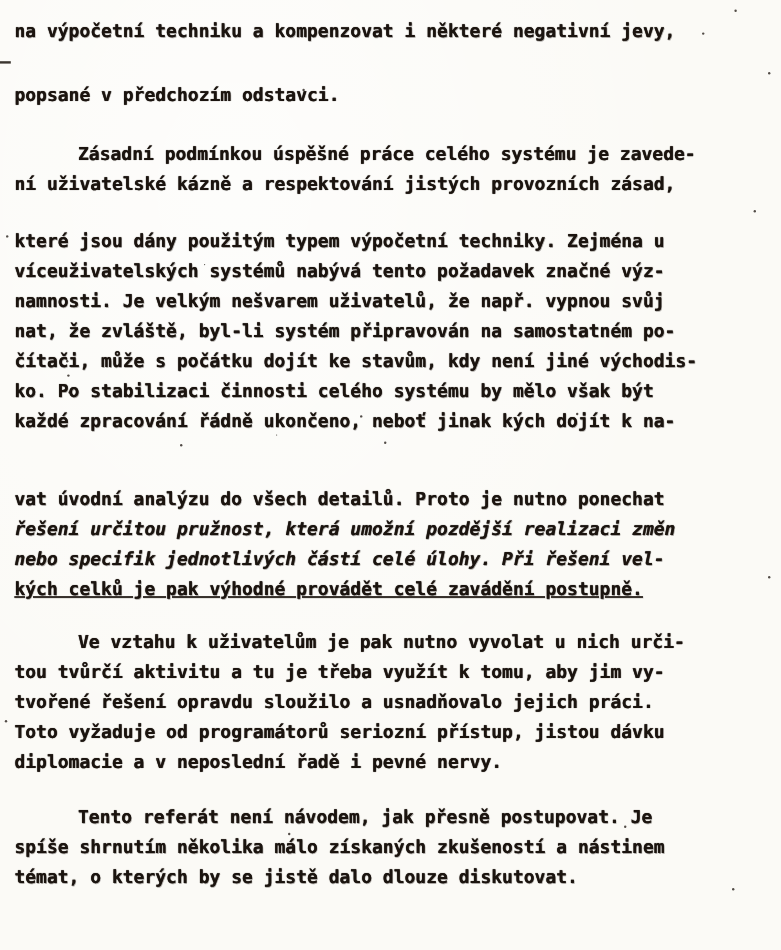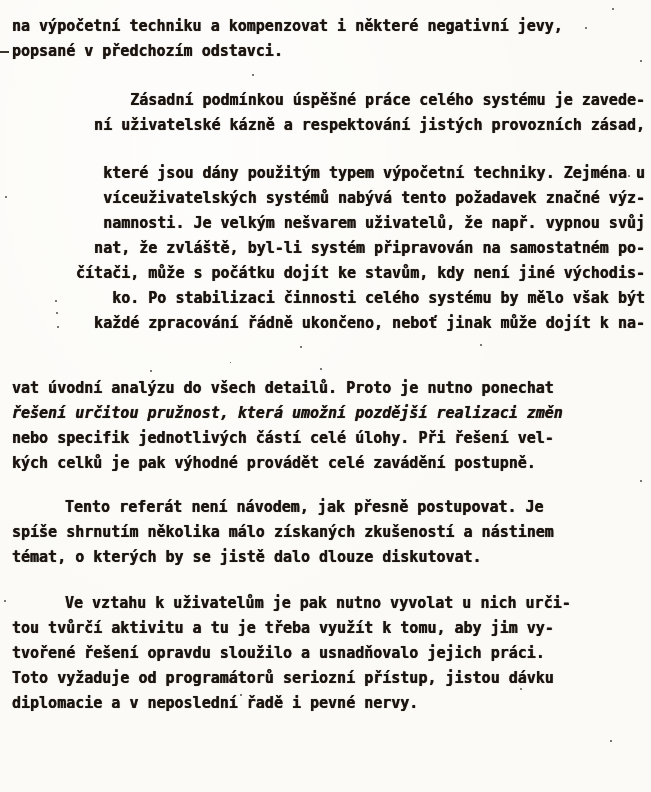--- a/index.html
+++ b/index.html
@@ -20,21 +20,21 @@
       radial-gradient(ellipse at 30% 20%, rgba(255,255,255,0.6), rgba(0,0,0,0) 60%),
       #fbfaf6;
   }
   .text-block {
     position: absolute;
     left: 12px;
     top: 14px;
     right: 6px;
   }
   .para { margin: 0; }
-  .para:nth-child(2) { margin-top: 24px; text-align: right; }
+  .para:nth-child(2) { margin-top: 24px; }
   .para:nth-child(3) { margin-top: 40px; }
   .para:nth-child(4) { margin-top: 19px; }
   .para:nth-child(5) { margin-top: 21px; }
   .line {
     white-space: pre;
     height: 25px;
     line-height: 25px;
     font-family: "DejaVu Sans Mono", "Liberation Mono", monospace;
     font-size: 15px;
     font-weight: 700;
@@ -63,50 +63,50 @@
   }
 </style>
 </head>
 <body style="background: rgb(251, 250, 246);">
 
 <div class="page">
   <div class="margin-dash"></div>
   <div class="text-block">
       <div class="para">
         <div class="line" style="color: rgb(27, 20, 15);">na výpočetní techniku a kompenzovat i některé negativní jevy,</div>
-        <div class="line" style="color: rgb(27, 20, 15);">popsané v předchozím odstavci.</div>
+        <div class="line" style="color: rgb(27, 20, 15); margin-top: 28px;">popsané v předchozím odstavci.</div>
       </div>
       <div class="para">
         <div class="line first-indent" style="color: rgb(27, 20, 15);">Zásadní podmínkou úspěšné práce celého systému je zavede-</div>
         <div class="line" style="color: rgb(27, 20, 15);">ní uživatelské kázně a respektování jistých provozních zásad,</div>
         <div class="line" style="color: rgb(27, 20, 15); margin-top: 23px;">které jsou dány použitým typem výpočetní techniky. Zejména u</div>
         <div class="line" style="color: rgb(27, 20, 15);">víceuživatelských systémů nabývá tento požadavek značné výz-</div>
         <div class="line" style="color: rgb(27, 20, 15);">namnosti. Je velkým nešvarem uživatelů, že např. vypnou svůj</div>
         <div class="line" style="color: rgb(27, 20, 15);">nat, že zvláště, byl-li systém připravován na samostatném po-</div>
         <div class="line" style="color: rgb(27, 20, 15);">čítači, může s počátku dojít ke stavům, kdy není jiné východis-</div>
         <div class="line" style="color: rgb(27, 20, 15);">ko. Po stabilizaci činnosti celého systému by mělo však být</div>
-        <div class="line" style="color: rgb(27, 20, 15);">každé zpracování řádně ukončeno, neboť jinak může dojít k na-</div>
+        <div class="line" style="color: rgb(27, 20, 15);">každé zpracování řádně ukončeno, neboť jinak kých dojít k na-</div>
       </div>
       <div class="para">
         <div class="line" style="color: rgb(27, 20, 15);">vat úvodní analýzu do všech detailů. Proto je nutno ponechat</div>
         <div class="line" style="color: rgb(27, 20, 15); font-style: italic;">řešení určitou pružnost, která umožní pozdější realizaci změn</div>
-        <div class="line" style="color: rgb(27, 20, 15);">nebo specifik jednotlivých částí celé úlohy. Při řešení vel-</div>
-        <div class="line" style="color: rgb(27, 20, 15);">kých celků je pak výhodné provádět celé zavádění postupně.</div>
-      </div>
-      <div class="para">
-        <div class="line first-indent" style="color: rgb(27, 20, 15);">Tento referát není návodem, jak přesně postupovat. Je</div>
-        <div class="line" style="color: rgb(27, 20, 15);">spíše shrnutím několika málo získaných zkušeností a nástinem</div>
-        <div class="line" style="color: rgb(27, 20, 15);">témat, o kterých by se jistě dalo dlouze diskutovat.</div>
+        <div class="line" style="color: rgb(27, 20, 15); font-style: italic;">nebo specifik jednotlivých částí celé úlohy. Při řešení vel-</div>
+        <div class="line" style="color: rgb(27, 20, 15); text-decoration: underline;">kých celků je pak výhodné provádět celé zavádění postupně.</div>
       </div>
       <div class="para">
         <div class="line first-indent" style="color: rgb(27, 20, 15);">Ve vztahu k uživatelům je pak nutno vyvolat u nich urči-</div>
         <div class="line" style="color: rgb(27, 20, 15);">tou tvůrčí aktivitu a tu je třeba využít k tomu, aby jim vy-</div>
         <div class="line" style="color: rgb(27, 20, 15);">tvořené řešení opravdu sloužilo a usnadňovalo jejich práci.</div>
         <div class="line" style="color: rgb(27, 20, 15);">Toto vyžaduje od programátorů seriozní přístup, jistou dávku</div>
         <div class="line" style="color: rgb(27, 20, 15);">diplomacie a v neposlední řadě i pevné nervy.</div>
+      </div>
+      <div class="para">
+        <div class="line first-indent" style="color: rgb(27, 20, 15);">Tento referát není návodem, jak přesně postupovat. Je</div>
+        <div class="line" style="color: rgb(27, 20, 15);">spíše shrnutím několika málo získaných zkušeností a nástinem</div>
+        <div class="line" style="color: rgb(27, 20, 15);">témat, o kterých by se jistě dalo dlouze diskutovat.</div>
       </div>
     </div>
 <div class="speck" style="left: 612px; top: 8px; width: 2px; height: 2px;"></div>
     <div class="speck" style="left: 585px; top: 27px; width: 2px; height: 2px;"></div>
     <div class="speck" style="left: 640px; top: 60px; width: 2px; height: 2px;"></div>
     <div class="speck" style="left: 252px; top: 74px; width: 2px; height: 2px;"></div>
     <div class="speck" style="left: 628px; top: 175px; width: 2px; height: 2px;"></div>
     <div class="speck" style="left: 5px; top: 196px; width: 2px; height: 2px;"></div>
     <div class="speck" style="left: 170px; top: 220px; width: 1px; height: 1px;"></div>
     <div class="speck" style="left: 55px; top: 300px; width: 2px; height: 2px;"></div>

